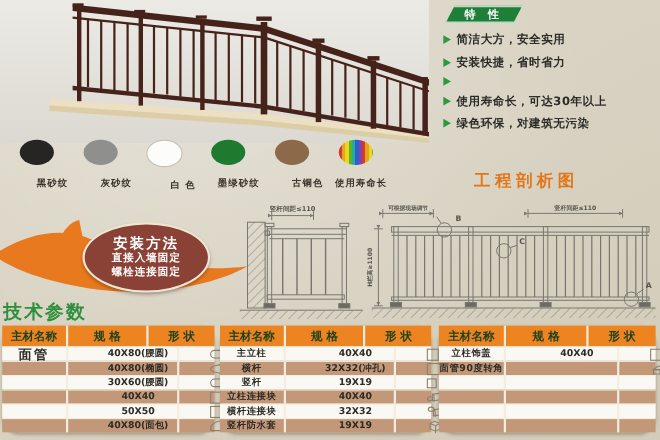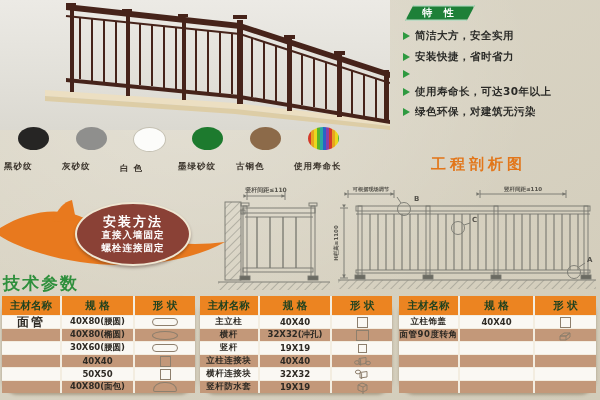--- a/index.html
+++ b/index.html
@@ -21,21 +21,21 @@
     color:#fff;font-size:10px;font-weight:bold;letter-spacing:4px;
     box-shadow:inset 0 0 0 1.5px rgba(255,255,255,.7);
   }
   .feat-list{margin-top:8px;}
   .feat-item{display:flex;align-items:center;margin:0 0 6.5px 4px;}
   .tri{width:0;height:0;border-left:7px solid #2e9a40;border-top:4.5px solid transparent;
        border-bottom:4.5px solid transparent;margin-right:5px;flex:0 0 auto;}
   .feat-txt{font-size:10.5px;font-weight:bold;color:#2b2b28;letter-spacing:.5px;white-space:nowrap;}
   
   .swatches{position:absolute;left:4px;top:127px;width:352px;display:flex;}
-  .sw-item{width:58px;text-align:left;}
+  .sw-item{width:58px;text-align:right;}
   .sw{display:block;width:31px;height:23px;border-radius:50%;margin:0 auto 4px auto;}
   .sw-white{border:1px solid #c4c0b2;}
   .sw-multi{background:repeating-linear-gradient(90deg,#d43a2a 0 3px,#e8a41e 3px 6px,#ead81f 6px 9px,#58b42c 9px 12px,#2aa9a0 12px 15px,#2a62c8 15px 18px,#8a3fa8 18px 21px);}
   .sw-label{font-size:8.5px;font-weight:bold;color:#3a332b;letter-spacing:1px;}
   
   .diag-title{position:absolute;left:431px;top:155px;font-size:15px;font-weight:bold;
     color:#e2761a;letter-spacing:4px;}
   .diagrams{position:absolute;left:198px;top:184px;}
   .diagrams text{fill:#55534c;font-weight:bold;}
   
@@ -57,21 +57,21 @@
   .thead span{display:flex;align-items:center;justify-content:center;
     font-size:10.5px;font-weight:bold;color:#21421f;}
   .trow{height:13px;}
   .r0{background:#faf8f3;}
   .r1{background:#c39879;}
   .c1{flex:0 0 31%;}
   .c2{flex:0 0 38%;}
   .c3{flex:1;}
   .thead span,.trow span.cell{border-right:2px solid #f3ede0;box-sizing:border-box;}
   .thead span:last-child,.trow span.cell:last-child{border-right:none;}
-  .trow{border-top:1px solid #f3ede0;box-sizing:border-box;}
+  .trow{border-top:1px solid #f3ede0;box-sizing:border-box;gap:28px;}
   .cell{display:flex;align-items:center;justify-content:center;}
   .nm{font-size:8.5px;font-weight:bold;color:#2e2a24;letter-spacing:.5px;white-space:nowrap;}
   .nm-big{font-size:12px;letter-spacing:2px;}
   .sp{font-size:8.5px;font-weight:bold;color:#2e2a24;white-space:nowrap;}
   
   .shp{display:inline-block;border:1px solid #8d7f6d;background:transparent;box-sizing:border-box;}
   .shp-stadium{width:26px;height:8px;border-radius:4px;}
   .shp-ellipse{width:26px;height:9px;border-radius:50%;}
   .shp-sq{width:11px;height:11px;}
   .shp-rect{width:13px;height:11px;}

